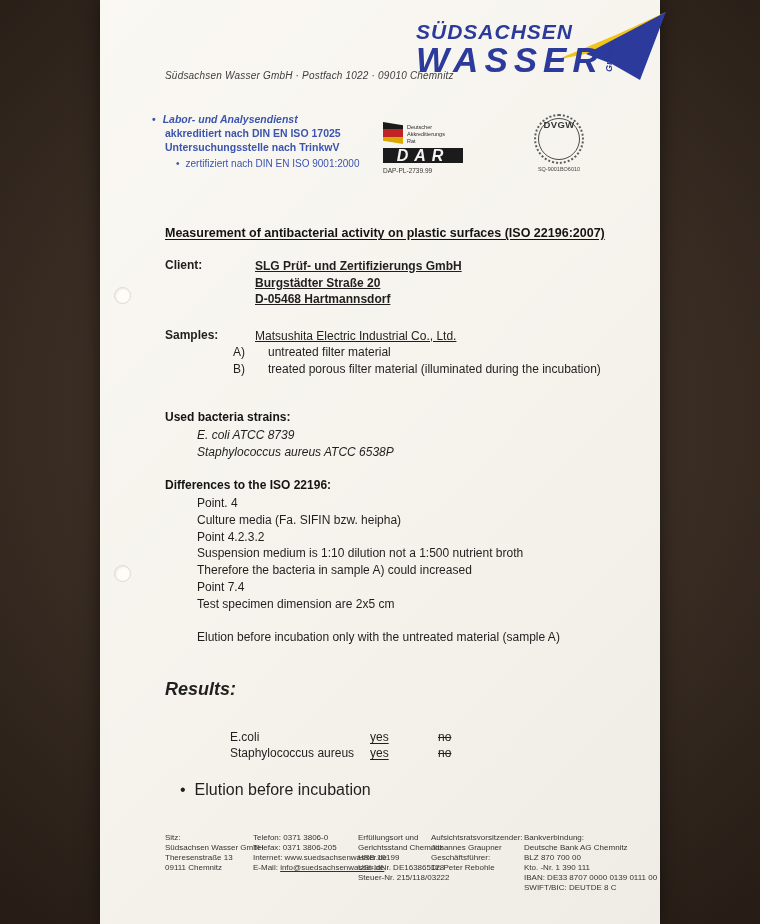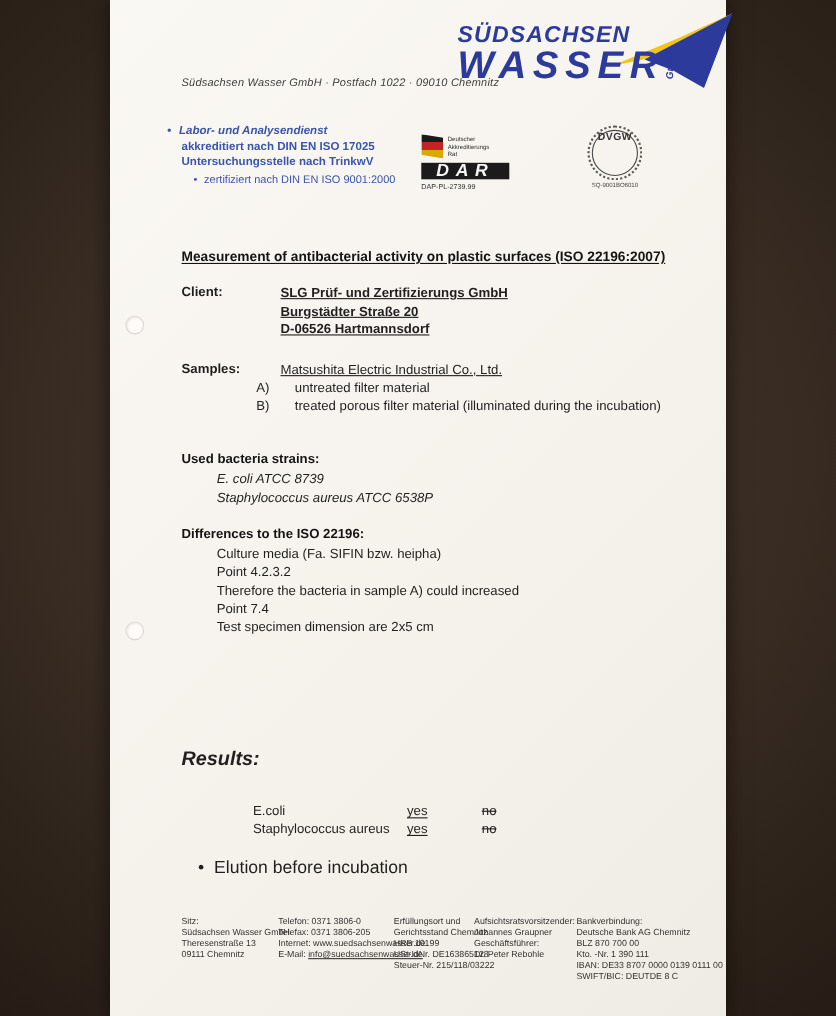--- a/index.html
+++ b/index.html
@@ -151,21 +151,21 @@
       <div class="dvgw-code">SQ-9001BO6010</div>
     </div>
 
     <div class="title">Measurement of antibacterial activity on plastic surfaces (ISO 22196:2007)</div>
 
     <div class="block" style="top:258px">
       <span class="label">Client:</span>
       <div class="content bold">
         <div>SLG Prüf- und Zertifizierungs GmbH</div>
         <div>Burgstädter Straße 20</div>
-        <div>D-06526 Hartmannsdorf</div>
+        <div>D-05468 Hartmannsdorf</div>
       </div>
     </div>
 
     <div class="block" style="top:328px">
       <span class="label">Samples:</span>
       <div class="content">
         <div>Matsushita Electric Industrial Co., Ltd.</div>
       </div>
     </div>
     <div class="sample-item" style="top:345px">
@@ -176,25 +176,30 @@
     </div>
 
     <div class="sec-heading" style="top:410px">Used bacteria strains:</div>
     <div class="indent-lines italic" style="top:427px">
       <div>E. coli ATCC 8739</div>
       <div>Staphylococcus aureus ATCC 6538P</div>
     </div>
 
     <div class="sec-heading" style="top:478px">Differences to the ISO 22196:</div>
     <div class="indent-lines" style="top:495px">
+      <div>Point. 4</div>
       <div>Culture media (Fa. SIFIN bzw. heipha)</div>
       <div>Point 4.2.3.2</div>
+      <div>Suspension medium is 1:10 dilution not a 1:500 nutrient broth</div>
       <div>Therefore the bacteria in sample A) could increased</div>
       <div>Point 7.4</div>
       <div>Test specimen dimension are  2x5 cm</div>
+    </div>
+    <div class="indent-lines" style="top:629px">
+      <div>Elution before incubation only with the untreated material (sample A)</div>
     </div>
 
     <div class="results-heading">Results:</div>
 
     <div class="cond-row" style="top:730px">
       <span class="cond-name">E.coli</span><span class="cond-yes">yes</span><span class="cond-no">no</span>
     </div>
     <div class="cond-row" style="top:746px">
       <span class="cond-name">Staphylococcus aureus</span><span class="cond-yes">yes</span><span class="cond-no">no</span>
     </div>

